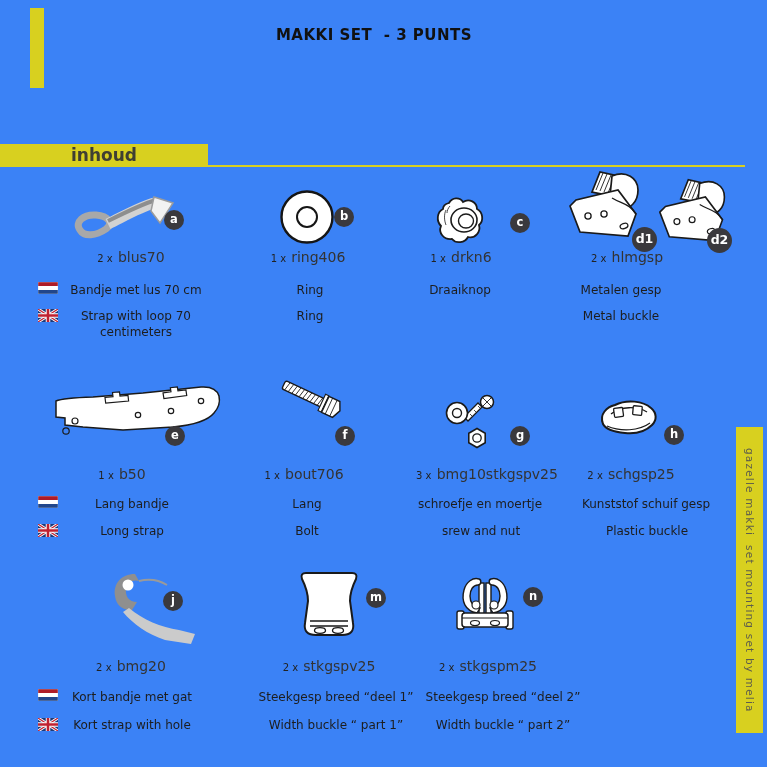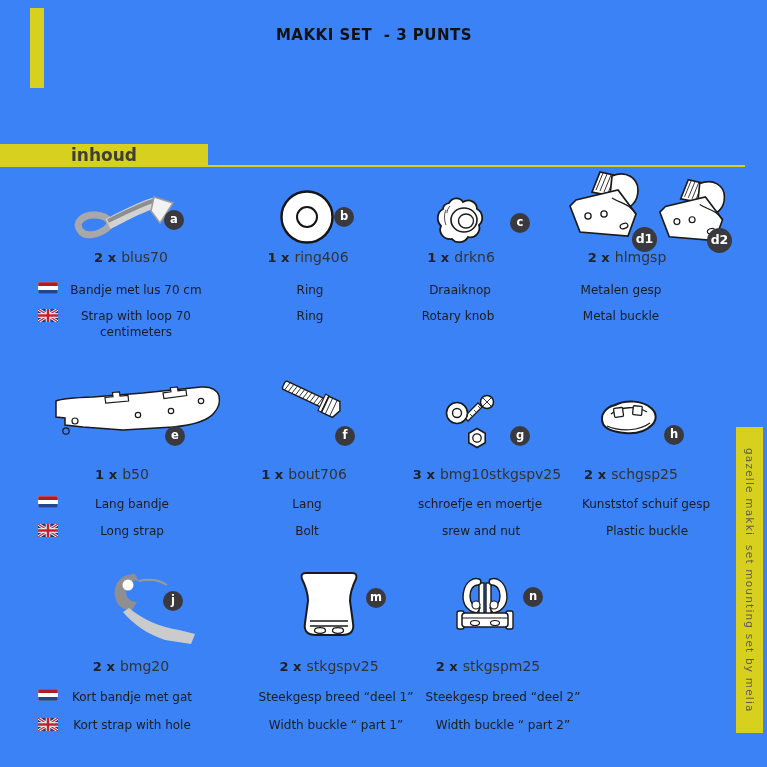--- a/index.html
+++ b/index.html
@@ -14,21 +14,21 @@
   .rule{position:absolute;left:0;top:165px;width:745px;height:2px;background:#d8d01f;}
   .sidebar{position:absolute;left:736px;top:427px;width:27px;height:306px;background:#d8d01f;
            display:flex;align-items:center;justify-content:center;}
   .sidebar span{writing-mode:vertical-rl;font-size:10.5px;letter-spacing:1.2px;
                 color:#5e5d4c;white-space:pre;}
   .badge{position:absolute;width:20px;height:20px;border-radius:50%;background:#3a393d;
          color:#fff;font-size:11.5px;font-weight:bold;display:flex;align-items:center;
          justify-content:center;line-height:1;}
   .badge.big{width:25px;height:25px;font-size:12.5px;}
   .qty{position:absolute;width:200px;text-align:center;white-space:nowrap;}
-  .qty .qn{font-size:13px;font-weight:bold;color:#222;}
+  .qty .qn{font-size:10px;font-weight:normal;color:#222;}
   .qty .qc{font-size:14px;color:#333;}
   .txt{position:absolute;text-align:center;font-size:12px;line-height:16px;color:#1d1d1d;}
   .icon{position:absolute;line-height:0;}
   .flag{position:absolute;line-height:0;}
 </style>
 </head>
 <body>
 
 <div class="page">
 
@@ -243,21 +243,20 @@
         <path d="M10 0 V13 M0 6.5 H20" stroke="#c02030" stroke-width="2.6"></path>
       </svg>
   </div>
 
   <div class="txt" style="left:36px;top:282px;width:200px">Bandje met lus 70 cm</div>
   <div class="txt" style="left:210px;top:282px;width:200px">Ring</div>
   <div class="txt" style="left:360px;top:282px;width:200px">Draaiknop</div>
   <div class="txt" style="left:521px;top:282px;width:200px">Metalen gesp</div>
   <div class="txt" style="left:61px;top:308px;width:150px">Strap with loop 70 centimeters</div>
   <div class="txt" style="left:210px;top:308px;width:200px">Ring</div>
-  <div class="txt" style="left:358px;top:308px;width:200px">Rotary knob</div>
   <div class="txt" style="left:521px;top:308px;width:200px">Metal buckle</div>
 
   <div class="txt" style="left:32px;top:496px;width:200px">Lang bandje</div>
   <div class="txt" style="left:207px;top:496px;width:200px">Lang</div>
   <div class="txt" style="left:546px;top:496px;width:200px">Kunststof schuif gesp</div>
   <div class="txt" style="left:380px;top:496px;width:200px">schroefje en moertje</div>
   <div class="txt" style="left:32px;top:523px;width:200px">Long strap</div>
   <div class="txt" style="left:207px;top:523px;width:200px">Bolt</div>
   <div class="txt" style="left:381px;top:523px;width:200px">srew and nut</div>
   <div class="txt" style="left:547px;top:523px;width:200px">Plastic buckle</div>

